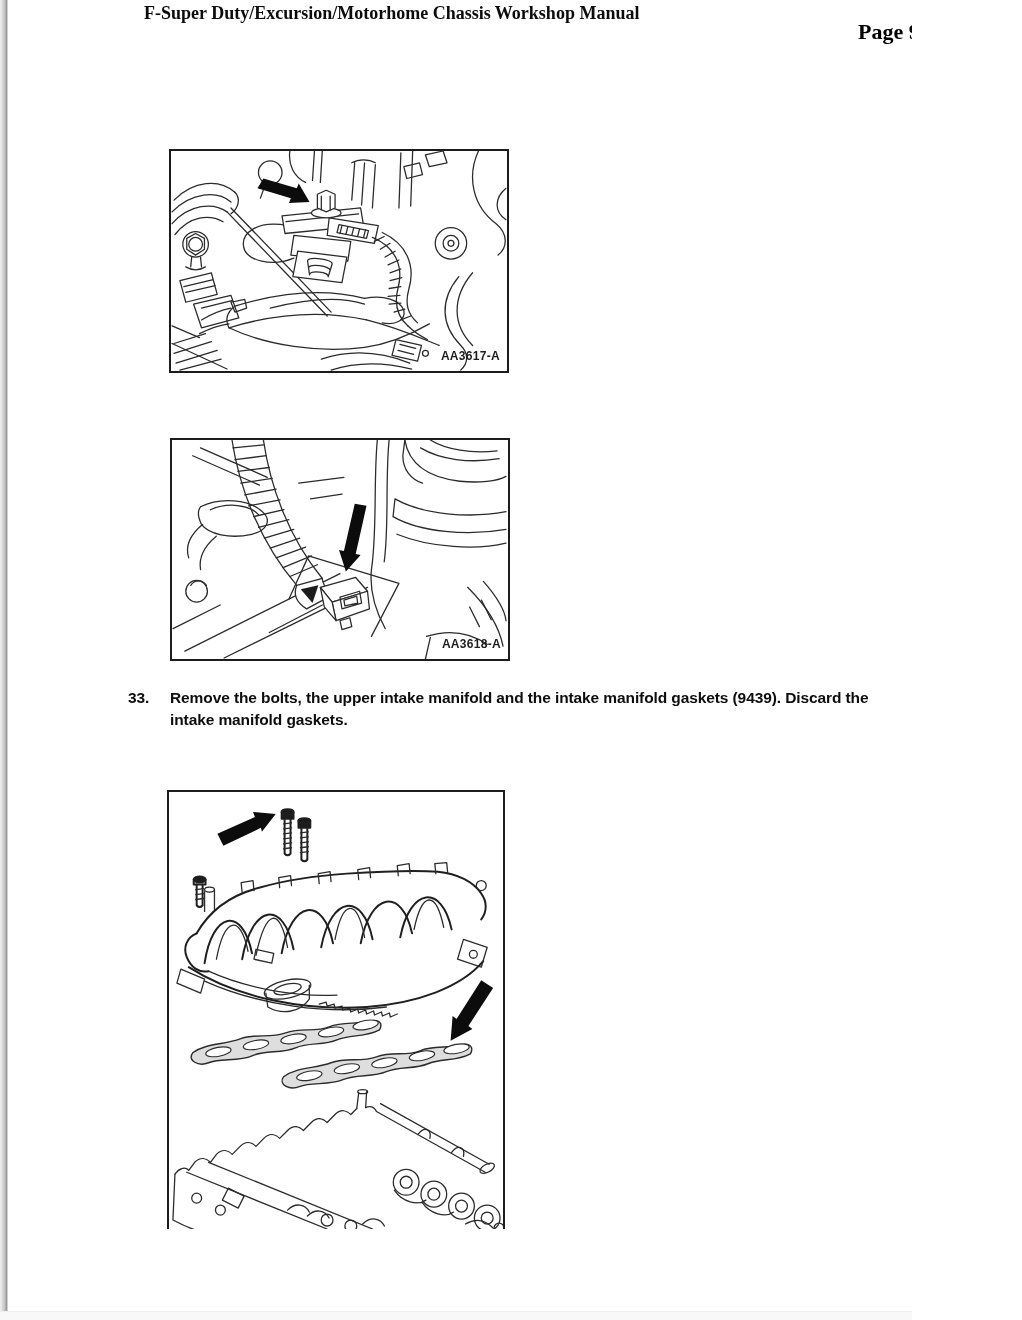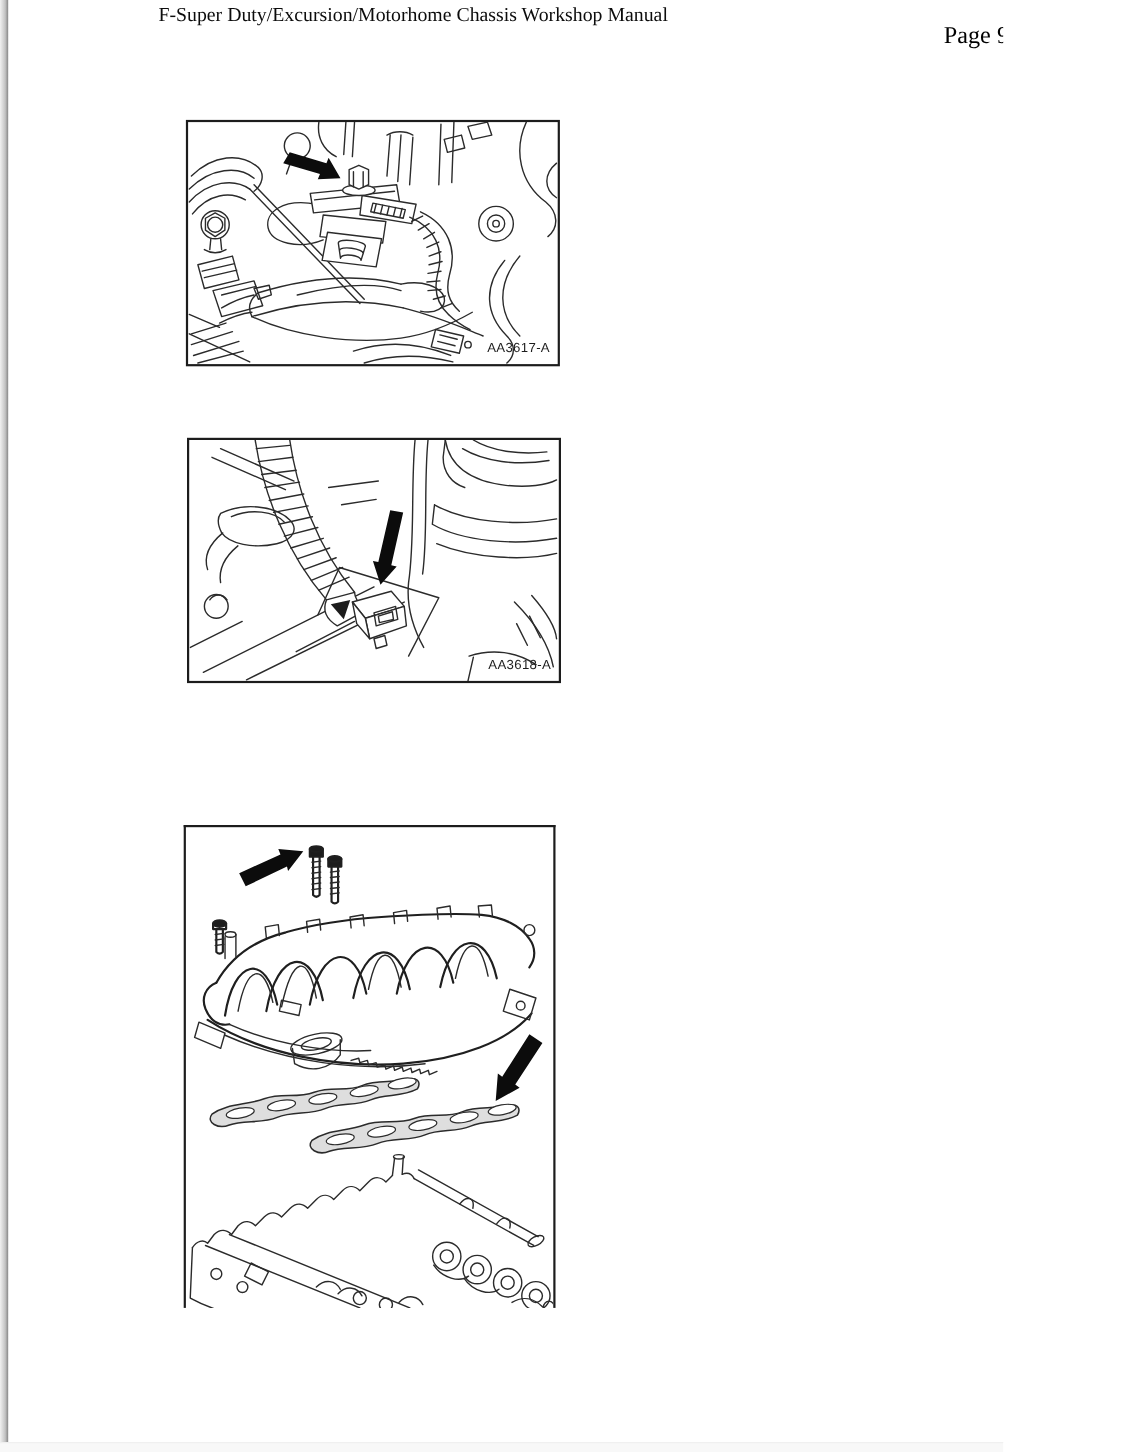--- a/index.html
+++ b/index.html
@@ -1,37 +1,37 @@
 <!DOCTYPE html>
 <html><head>
 <meta charset="utf-8">
 <style>
   * { margin:0; padding:0; box-sizing:border-box; }
   html,body { background:#ffffff; }
   .page {
     position:relative; width:912px; height:1320px; background:#fff;
-    overflow:hidden; font-family:"Liberation Sans", sans-serif; color:#111;
+    overflow:hidden; font-family:"Liberation Sans", sans-serif; color:#111;font-weight:bold;
   }
   .edge-left {
     position:absolute; left:0; top:0; width:8px; height:1320px;
     background:linear-gradient(to right,#f1f1f1 0%,#dadada 30%,#c2c2c2 60%,#939393 85%,#fbfbfb 100%);
   }
   .bottom-strip {
     position:absolute; left:0; top:1311px; width:1022px; height:9px;
     background:#f8f8f8; border-top:1px solid #efefef;
   }
   .hdr-title {
     position:absolute; left:144px; top:3px;
     font-family:"Liberation Serif", serif; font-size:18px; color:#0c0c0c; white-space:nowrap;
   }
   .hdr-page {
     position:absolute; left:858px; top:19px;
     font-family:"Liberation Serif", serif; font-size:22px; color:#000000; white-space:nowrap;
   }
-  .figure { position:absolute; border:2px solid #1c1c1c; background:#fff; }
+  .figure { position:absolute; border:2px solid #1c1c1c; background:#fff;margin-top:40px; }
   #fig1 { left:169px; top:109px; width:340px; height:224px; }
   #fig2 { left:170px; top:398px; width:340px; height:223px; }
   #fig3 { left:167px; top:750px; width:338px; height:439px; border-bottom:none; }
   .figure svg { display:block; width:100%; height:100%; }
   .fig-label {
     position:absolute; right:7px; bottom:8px;
     font-size:12px; color:#1d1d1d; letter-spacing:.3px; white-space:nowrap;
   }
   .step {
     position:absolute; left:128px; display:flex;
@@ -165,20 +165,24 @@
         <path class="wf" d="M150,150 L162,165 L166,184 L154,170 Z"></path>
         <path class="ln" d="M170,160 L190,154 L192,166 L172,172 Z M174,163 L187,159 L188,166 L175,169 Z"></path>
         <path class="wf" d="M170,184 L180,181 L182,190 L172,193 Z"></path>
       </g>
       <path class="arrow" d="M197,67 L186,116 L191,117 L176,134 L169,112 L174,113 L185,65 Z"></path>
     </svg>
     <span class="fig-label">AA3618-A</span>
   </div>
 
 
+  <div class="step" id="step33">
+    <span class="step-num">33.</span>
+    <span class="step-text">Remove the bolts, the upper intake manifold and the intake manifold gaskets (9439). Discard the intake manifold gaskets.</span>
+  </div>
 
   <div class="figure" id="fig3">
     <svg viewBox="0 0 338 439" preserveAspectRatio="none">
 
       <g>
         <g class="ln2">
           <path d="M114,20 L126,20 L126,27 L114,27 Z" fill="#1c1c1c"></path>
           <ellipse cx="120" cy="20" rx="6" ry="2.6" fill="#1c1c1c"></ellipse>
           <path d="M117,27 L117,62 M123,27 L123,62 M117,62 Q120,65 123,62"></path>
         </g>

